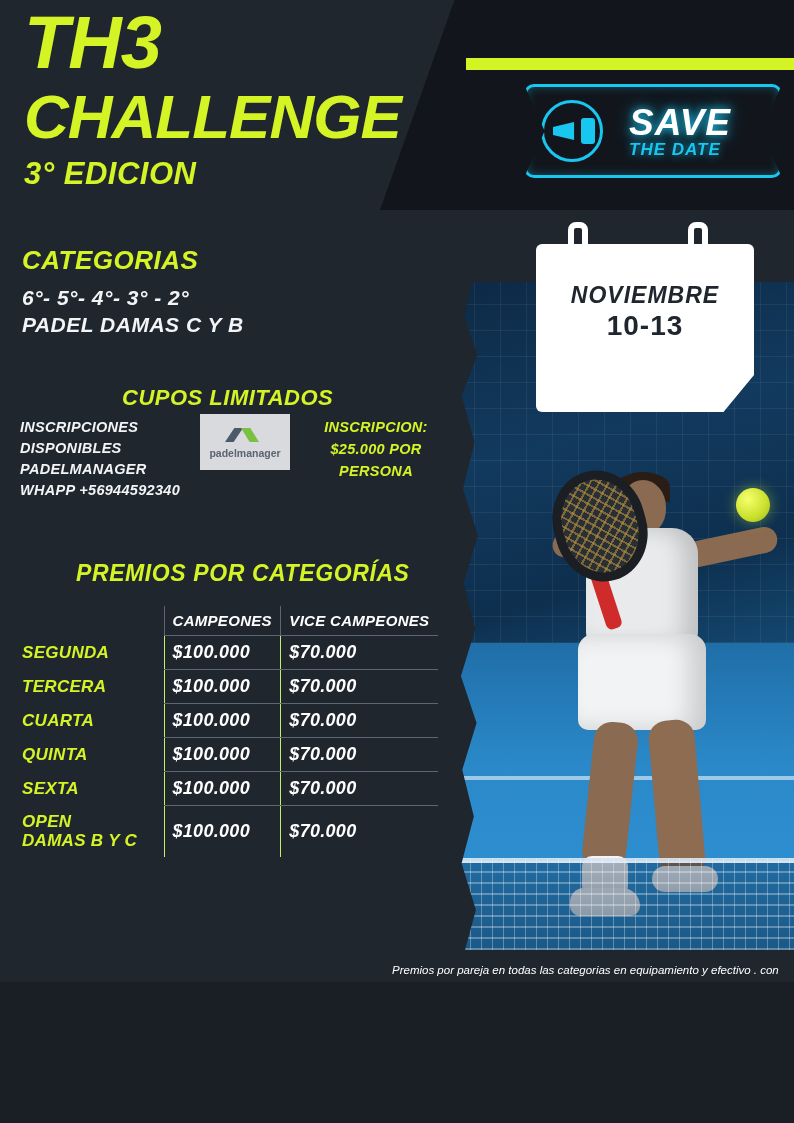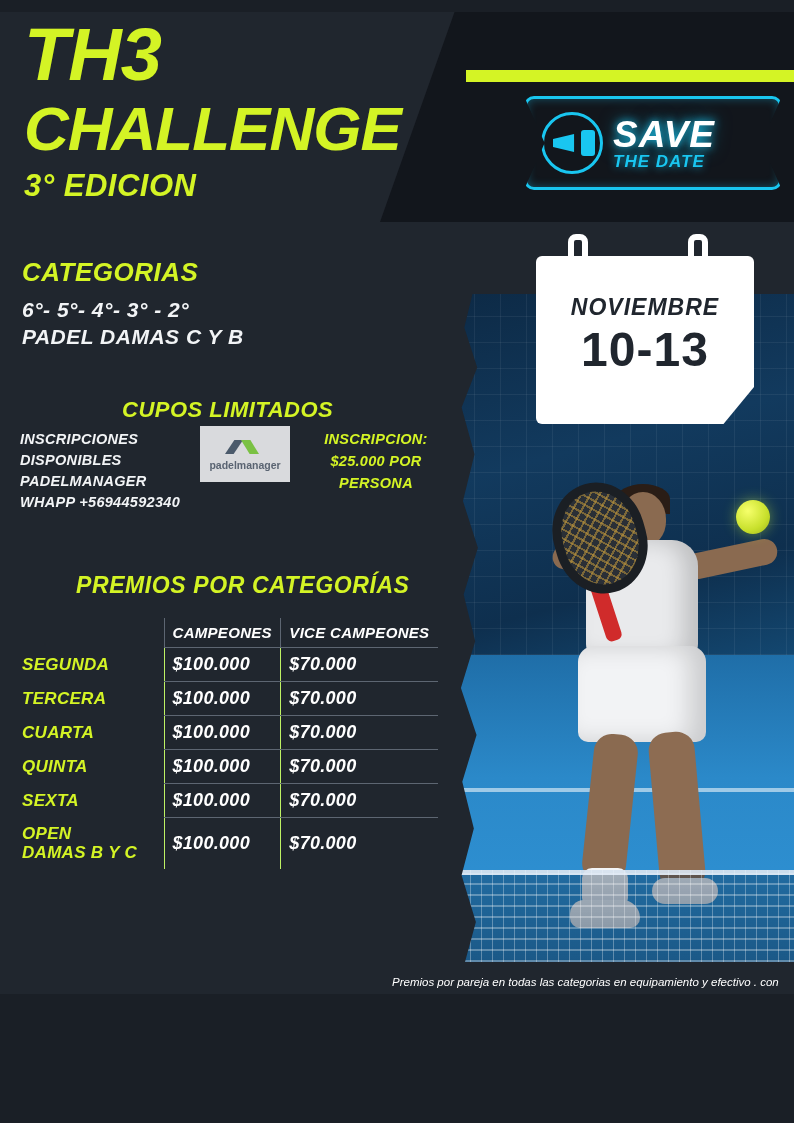--- a/index.html
+++ b/index.html
@@ -7,21 +7,20 @@
     width: 794px; height: 1123px;
     background: #1a1f26;
     font-family: "Liberation Sans", sans-serif;
     overflow: hidden;
   }
   .poster {
     position: relative;
     width: 794px; height: 982px;
     background: #20262e;
     overflow: hidden;
-    margin-top: 12px;
   }
 
   
   .dark-wedge {
     position: absolute;
     top: 0; left: 380px; width: 414px; height: 210px;
     background: #12161c;
     clip-path: polygon(18% 0, 100% 0, 100% 100%, 0 100%);
   }
   .lime-strip {
@@ -113,21 +112,21 @@
   .t-ed {
     font-size: 31px; font-weight: 900; font-style: italic; color: #d4f425;
     margin-top: 8px; letter-spacing: .5px;
   }
 
   
   .std {
     position: absolute; top: 84px; left: 524px; width: 258px; height: 94px;
     border: 3px solid #19c6f0; border-radius: 10px;
     clip-path: polygon(0 0, 100% 0, 92% 50%, 100% 100%, 0 100%, 8% 50%);
-    display: flex; align-items: center; gap: 10px; padding: 0 14px;
+    display: flex; align-items: center; gap: 26px; padding: 0 14px;
     box-shadow: 0 0 10px rgba(25,198,240,.35) inset;
   }
   .megaphone { position: relative; width: 62px; height: 62px; flex: 0 0 62px; }
   .megaphone .ring {
     position: absolute; inset: 0; border: 3px solid #19c6f0; border-radius: 50%;
   }
   .megaphone .horn {
     position: absolute; top: 22px; left: 12px; width: 34px; height: 18px;
     background: #19c6f0; clip-path: polygon(0 28%, 62% 0, 62% 100%, 0 72%);
   }
@@ -159,21 +158,21 @@
     position: absolute; top: 22px; left: 0; width: 218px; height: 168px;
     background: #ffffff; border-radius: 6px;
     clip-path: polygon(0 0, 100% 0, 100% 78%, 86% 100%, 0 100%);
   }
   .cal-month {
     position: absolute; top: 60px; left: 0; width: 218px; text-align: center;
     font-size: 23px; font-weight: 900; font-style: italic; color: #20262e; letter-spacing: 1px;
   }
   .cal-days {
     position: absolute; top: 88px; left: 0; width: 218px; text-align: center;
-    font-size: 48px; font-weight: 900; color: #20262e; letter-spacing: 1px;
+    font-size: 28px; font-weight: 900; color: #20262e; letter-spacing: 1px;
   }
 
   
   .lbl-cats {
     position: absolute; top: 245px; left: 22px;
     font-size: 26px; font-weight: 900; font-style: italic; color: #d4f425; letter-spacing: .5px;
   }
   .cats-1 {
     position: absolute; top: 286px; left: 22px;
     font-size: 21px; font-weight: 900; font-style: italic; color: #f2f4f6; letter-spacing: .5px;

